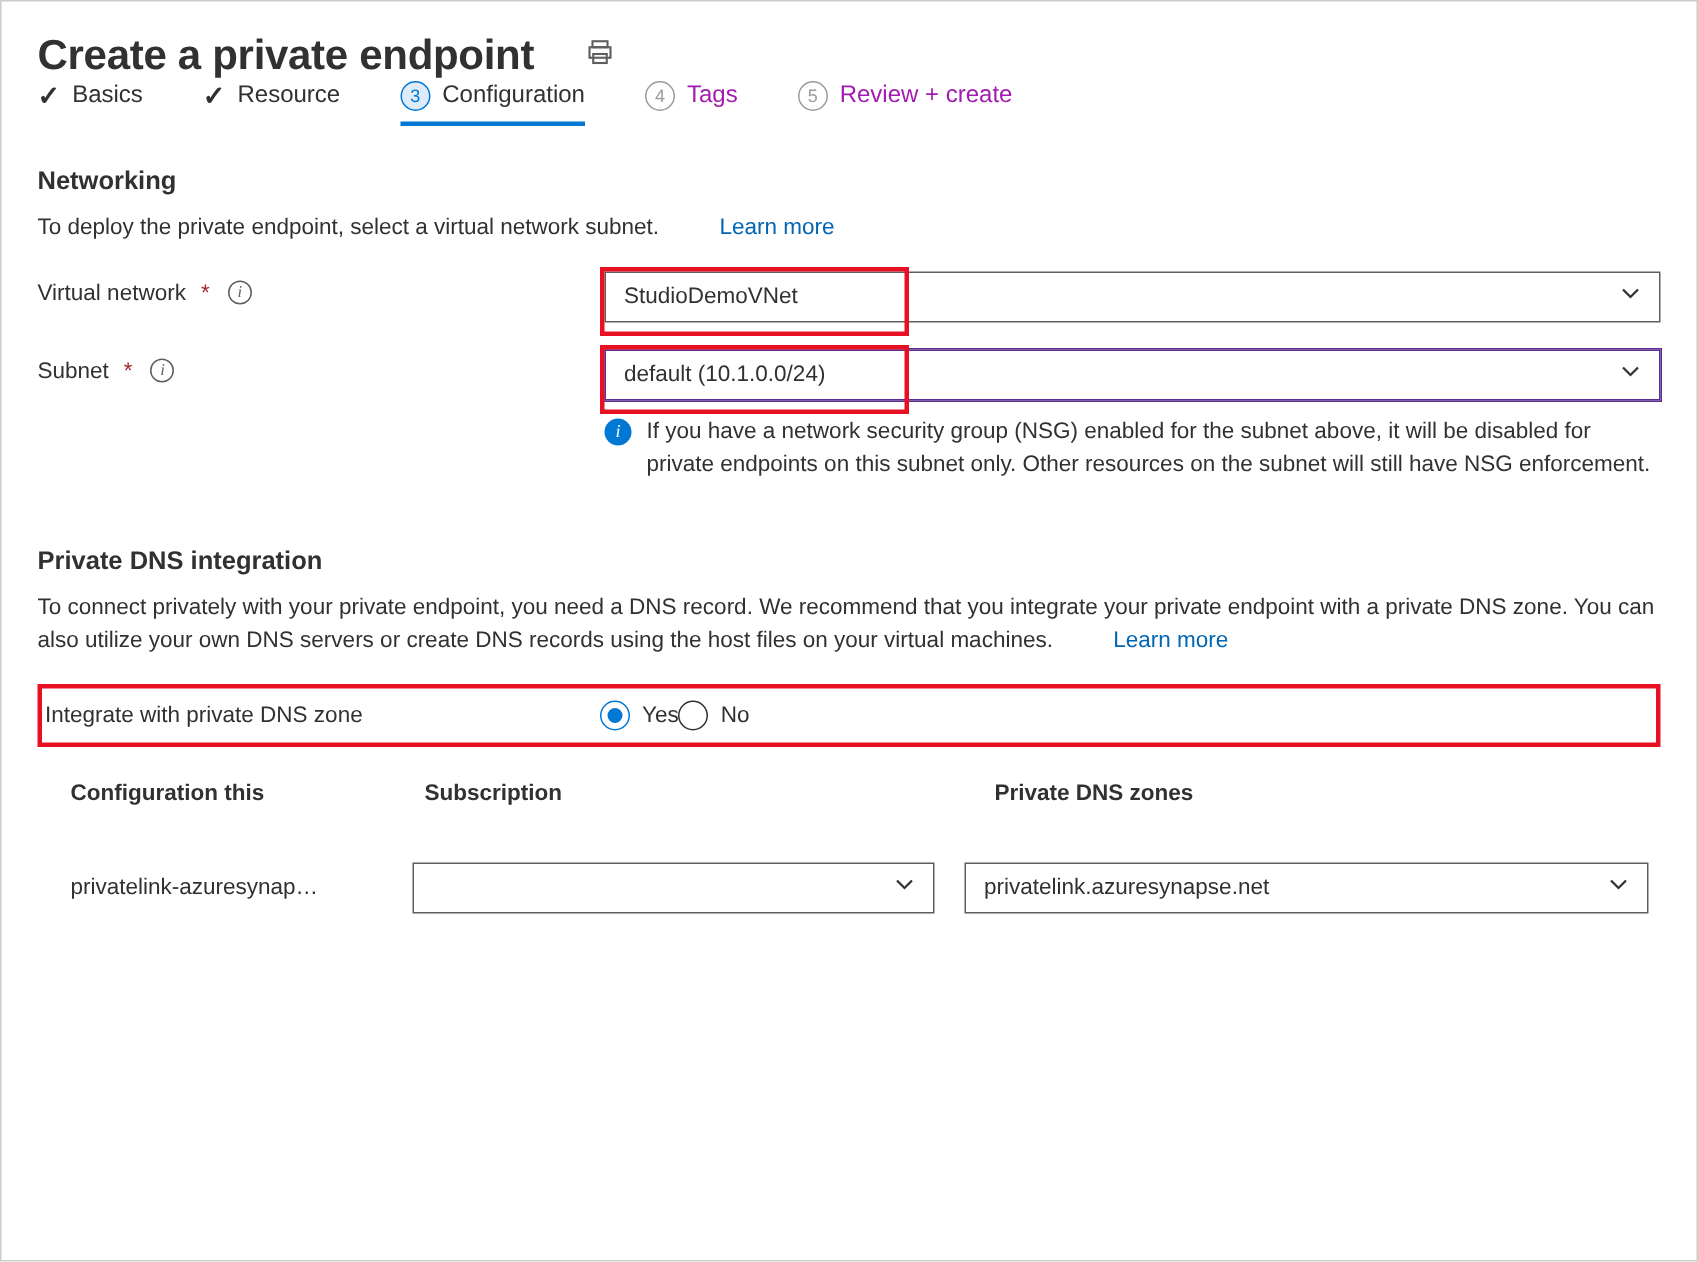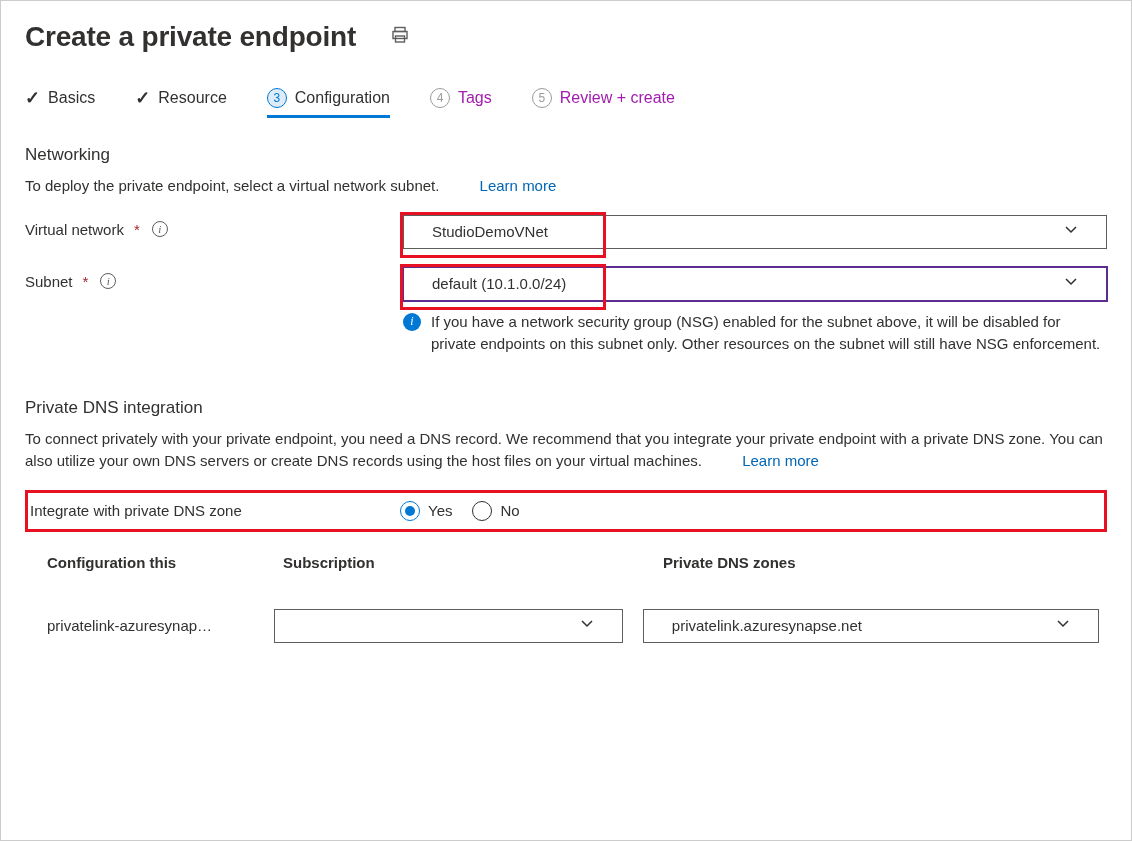--- a/index.html
+++ b/index.html
@@ -1,56 +1,56 @@
 <!DOCTYPE html>
 <html><head>
 <meta charset="utf-8">
 <style>
   * { box-sizing: border-box; margin: 0; padding: 0; font-family: "Segoe UI", -apple-system, BlinkMacSystemFont, sans-serif; }
   body { background: #fff; width: 1132px; height: 841px; border: 1px solid #ccc; padding: 20px 24px; color: #323130; overflow: hidden; }
 
-  .header-row { display: flex; align-items: center; gap: 34px; margin-bottom: 34px; }
+  .header-row { display: flex; align-items: center; gap: 34px; }
   .page-title { font-size: 28px; font-weight: 600; letter-spacing: -0.2px; }
   .print-icon { color: #605e5c; cursor: pointer; }
 
   .tabs { display: flex; gap: 40px; border-bottom: none; margin-bottom: 28px; align-items: center; }
   .tab { display: flex; align-items: center; gap: 8px; font-size: 16px; padding-bottom: 8px; cursor: pointer; position: relative; color: #323130; }
   .tab .checkmark { font-size: 18px; font-weight: 700; }
   .tab .stepnum { display: inline-flex; align-items: center; justify-content: center; width: 20px; height: 20px; border-radius: 50%; border: 1px solid #9b9b9b; font-size: 12px; color: #9b9b9b; background: #fff; }
   .tab.active .stepnum { border-color: #0078d4; color: #0078d4; background: #deecf9; }
   .tab.active { color: #323130; font-weight: 400; }
   .tab.active::after { content:""; position:absolute; left:0; right:0; bottom:-2px; height:3px; background:#0078d4; }
   .tab.disabled { color: #a19f9d; }
   .tab.disabled .tab-label { color:#a21caf; }
 
-  .section-h { font-size: 17px; font-weight: 400; margin-bottom: 10px; }
+  .section-h { font-size: 17px; font-weight: 700; margin-bottom: 10px; }
   .section-p { font-size: 15px; color: #323130; margin-bottom: 18px; line-height: 1.45; }
   .link { color: #0065b3; text-decoration: none; padding-left: 36px; }
 
   .form-row { display:flex; align-items: flex-start; margin-bottom: 18px; }
   .form-label-col { width: 378px; display:flex; align-items:center; gap:6px; padding-top:6px; font-size:15px; }
   .req { color: #a4262c; margin-left:4px; }
   .info-circle { display:inline-flex; width:16px; height:16px; border:1px solid #605e5c; border-radius:50%; align-items:center; justify-content:center; font-size:11px; color:#605e5c; font-style: italic; font-family: Georgia, serif; margin-left:6px; }
   .form-field-col { flex:1; }
 
-  .dropdown { position:relative; display:flex; align-items:center; height:34px; border:1px solid #605e5c; padding: 0 28px; font-size:15px; cursor:pointer; background:#fff; }
+  .dropdown { position:relative; display:flex; align-items:center; height:34px; border:1px solid #605e5c; padding: 0 12px; font-size:15px; cursor:pointer; background:#fff; }
   .dropdown.focus { outline:1px solid #5c2d91; border-color:#5c2d91; }
   .dropdown .chev { margin-left:auto; color:#323130; }
   .dropdown .value { pointer-events:none; }
 
   .highlight-red { position:relative; }
   .highlight-red::before {
     content:""; position:absolute; top:-4px; left:-4px; width: 200px; height: calc(100% + 8px);
     border: 3px solid #e81123; pointer-events:none;
   }
 
   .nsg-note { display:flex; gap:10px; margin-top:10px; font-size:15px; line-height:1.45; color:#323130; }
   .info-solid { width:18px; height:18px; border-radius:50%; background:#0078d4; color:#fff; display:inline-flex; align-items:center; justify-content:center; font-size:12px; flex-shrink:0; margin-top:2px; font-family: Georgia, serif; font-style: italic; }
 
-  .radio-row { display:flex; align-items:center; gap:20px; }
+  .radio-row { display:flex; align-items:center; }
   .radio { display:flex; align-items:center; gap:8px; cursor:pointer; font-size:15px; }
   .radio .outer { width:20px; height:20px; border:1px solid #323130; border-radius:50%; display:flex; align-items:center; justify-content:center; }
   .radio.selected .outer { border:1px solid #0078d4; }
   .radio.selected .inner { width:10px; height:10px; border-radius:50%; background:#0078d4; }
 
   .dns-row-highlight { border:3px solid #e81123; padding:8px 10px 8px 2px; display:flex; align-items:center; }
   .dns-row-highlight .form-label-col { width: 370px; padding-top:0; }
 
   .config-table { margin-top: 22px; padding: 0 8px 0 22px; }
   .config-header { display:flex; font-weight:600; font-size:15px; padding-bottom:10px; }

